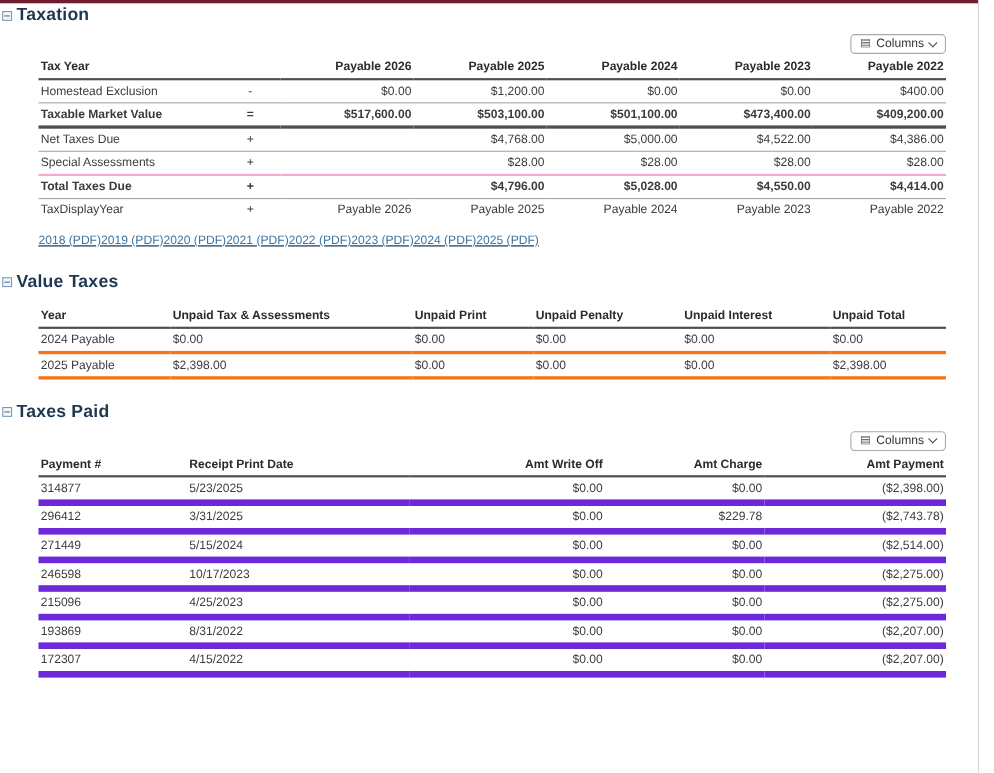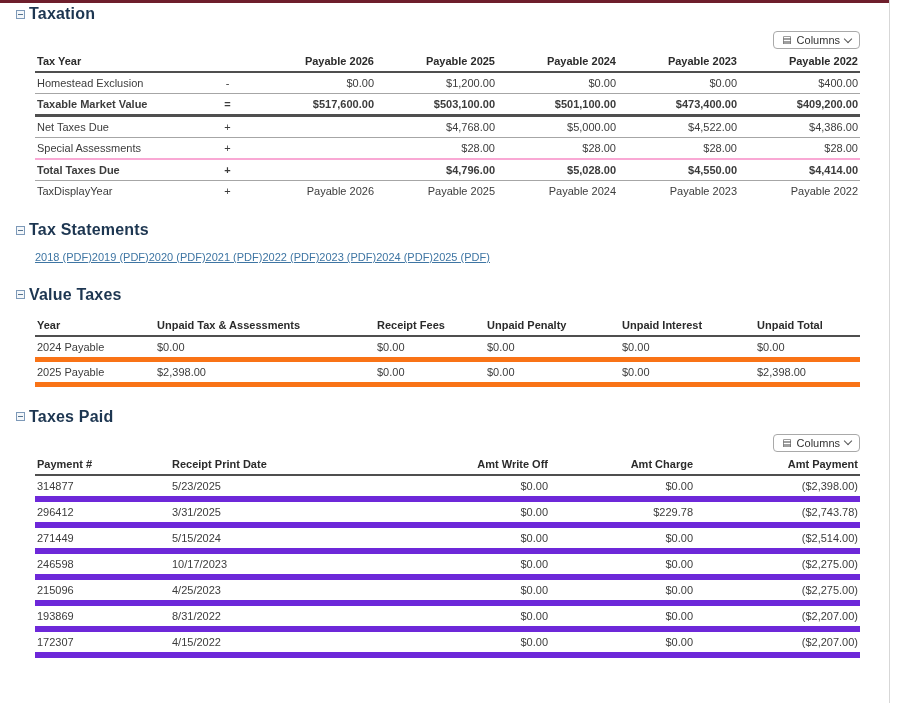--- a/index.html
+++ b/index.html
@@ -4,21 +4,21 @@
 <style>
   * { box-sizing: border-box; margin: 0; padding: 0; }
   html, body { background: #fff; }
   body {
     font-family: "Liberation Sans", "DejaVu Sans", sans-serif;
     width: 904px; height: 703px; overflow: hidden; color: #3c3c3c;
   }
   .page { width: 890px; min-height: 703px; border-right: 1px solid #d7d7d7; }
   .topbar { height: 3px; background: #6e1e2c; }
 
-  .section-header { display: flex; align-items: center; gap: 4px; padding-left: 16px; }
+  .section-header { display: flex; align-items: center; gap: 4px; padding-left: 2px; }
   .sh-taxation { margin-top: 2px; }
   .sh-statements { margin-top: 20px; }
   .sh-unpaid { margin-top: 21px; }
   .sh-paid { margin-top: 21px; }
   h2 { font-size: 16px; font-weight: bold; color: #1d3651; letter-spacing: .2px; }
   .collapse-box {
     width: 9px; height: 9px; border: 1px solid #7d99b8; background: #f4f7fa;
     display: inline-flex; align-items: center; justify-content: center; cursor: pointer; flex: 0 0 auto;
   }
   .collapse-box::before { content: ""; width: 5px; height: 1px; background: #55738f; }
@@ -46,21 +46,21 @@
   #taxation-body tr:nth-child(2) td { border-bottom: 3px solid #4f4f4f; }
   #taxation-body tr:nth-child(4) td { border-bottom: 2px solid #f9a8d4; }
   #taxation-body tr:nth-child(6) td { border-bottom: none; }
 
   
   .links { margin: 12px 0 12px 35px; display: flex; flex-direction: row; text-decoration: underline; }
   .pdf-link { color: #3e75a3; font-size: 11px; line-height: 13.8px; text-decoration: underline; width: max-content; }
 
   
   #unpaid-table { margin-top: 12px; }
-  #unpaid-body td { border-bottom: 5px solid #f97316; }
+  #unpaid-body td { border-bottom: 3px solid #f97316; }
 
   
   #paid-table th:nth-child(n+3), #paid-table td:nth-child(n+3) { text-align: right; }
   #paid-body td { border-bottom: 6px solid #6d28d9; }
 </style>
 </head>
 <body>
 
 <div class="page">
   <div class="topbar"></div>
@@ -151,24 +151,20 @@
             <td class="num">Payable 2025</td>
             <td class="num">Payable 2024</td>
             <td class="num">Payable 2023</td>
             <td class="num">Payable 2022</td>
           </tr>
         </tbody>
     </table>
   </div>
 
   <div>
-    <div class="section-header sh-statements">
-      <span class="collapse-box"></span>
-      <h2>Tax Statements</h2>
-    </div>
     <div class="links" id="statement-links">
         <a class="pdf-link" href="#">2018 (PDF)</a>
         <a class="pdf-link" href="#">2019 (PDF)</a>
         <a class="pdf-link" href="#">2020 (PDF)</a>
         <a class="pdf-link" href="#">2021 (PDF)</a>
         <a class="pdf-link" href="#">2022 (PDF)</a>
         <a class="pdf-link" href="#">2023 (PDF)</a>
         <a class="pdf-link" href="#">2024 (PDF)</a>
         <a class="pdf-link" href="#">2025 (PDF)</a>
       </div>
@@ -185,21 +181,21 @@
           <col style="width:220px">
           <col style="width:110px">
         <col style="width:135px">
           <col style="width:135px">
           <col style="width:105px">
       </colgroup>
       <thead>
           <tr id="unpaid-head">
             <th>Year</th>
             <th>Unpaid Tax &amp; Assessments</th>
-            <th>Receipt Fees</th>
+            <th>Unpaid Print</th>
             <th>Unpaid Penalty</th>
             <th>Unpaid Interest</th>
             <th>Unpaid Total</th>
           </tr>
         </thead>
       <tbody id="unpaid-body">
           <tr>
             <td>2024 Payable</td>
             <td>$0.00</td>
             <td>$0.00</td>

